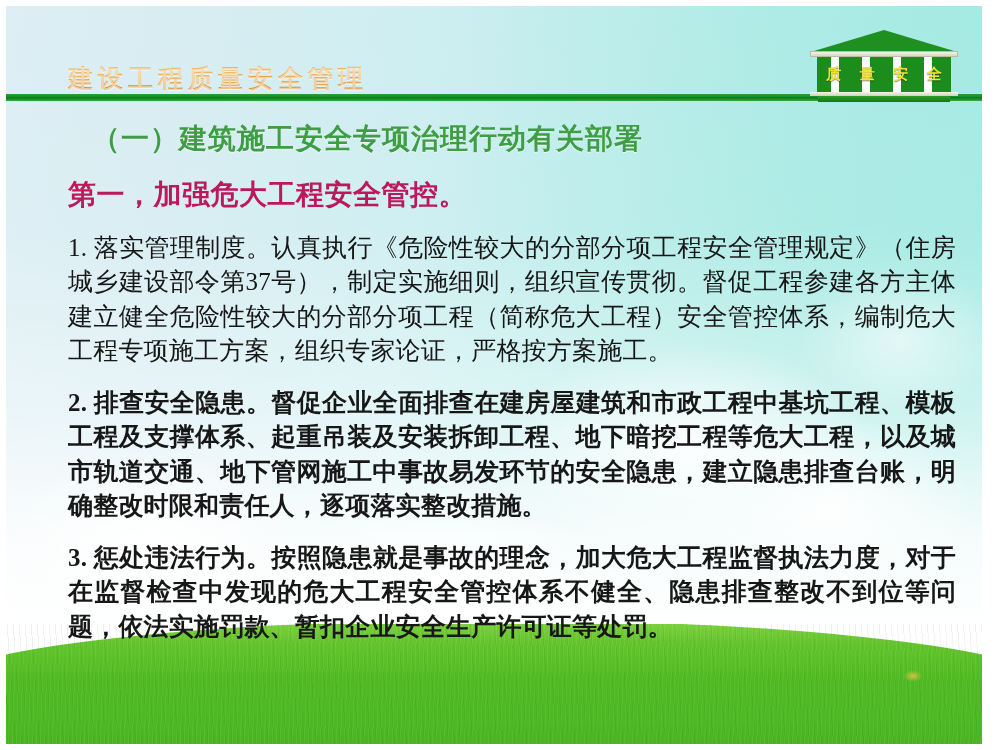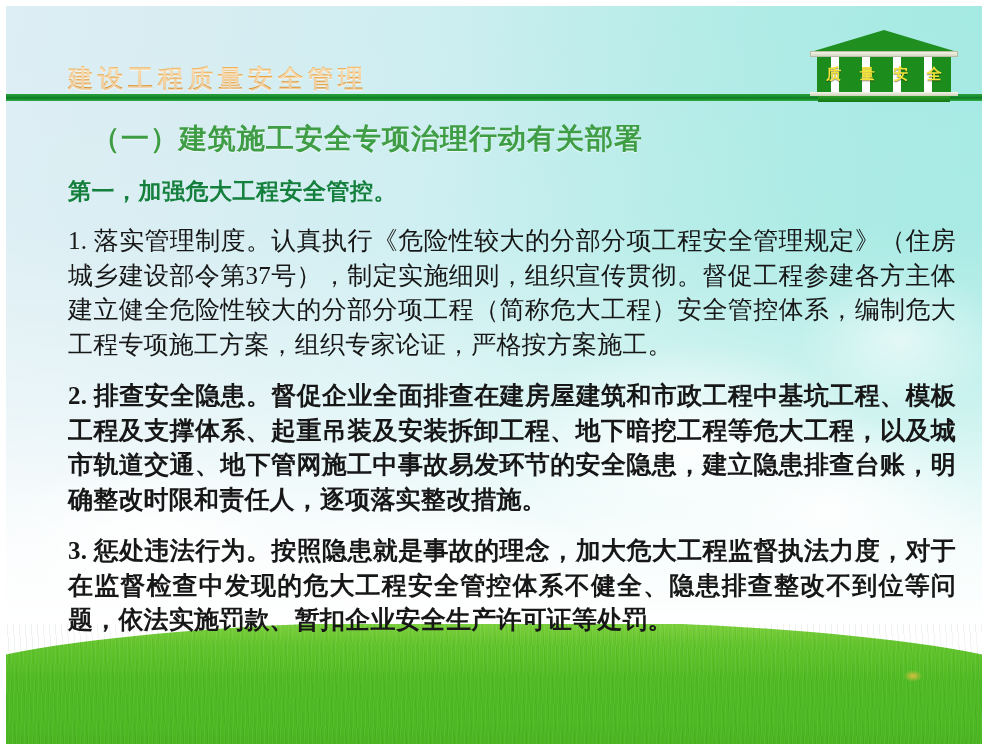--- a/index.html
+++ b/index.html
@@ -241,23 +241,23 @@
     color: #3f9d45;
     letter-spacing: 1px;
     text-indent: 30px;
     line-height: 1.25;
     text-shadow: 0 1px 1px rgba(255,255,255,.7);
   }
 
   .lead {
     margin: 20px 0 0 6px;
     font-family: "Liberation Sans", "DejaVu Sans", sans-serif;
-    font-size: 23px;
+    font-size: 28px;
     font-weight: bold;
-    color: #15803d;
+    color: #be185d;
     line-height: 1.35;
     letter-spacing: 0.5px;
   }
 
   .para {
     margin: 17px 0 0 6px;
     font-family: "Liberation Serif", "DejaVu Serif", serif;
     font-size: 25px;
     color: #171717;
     line-height: 1.38;

